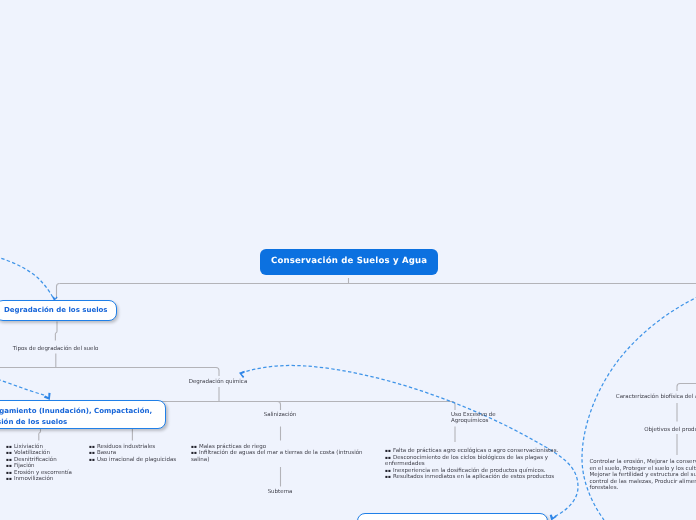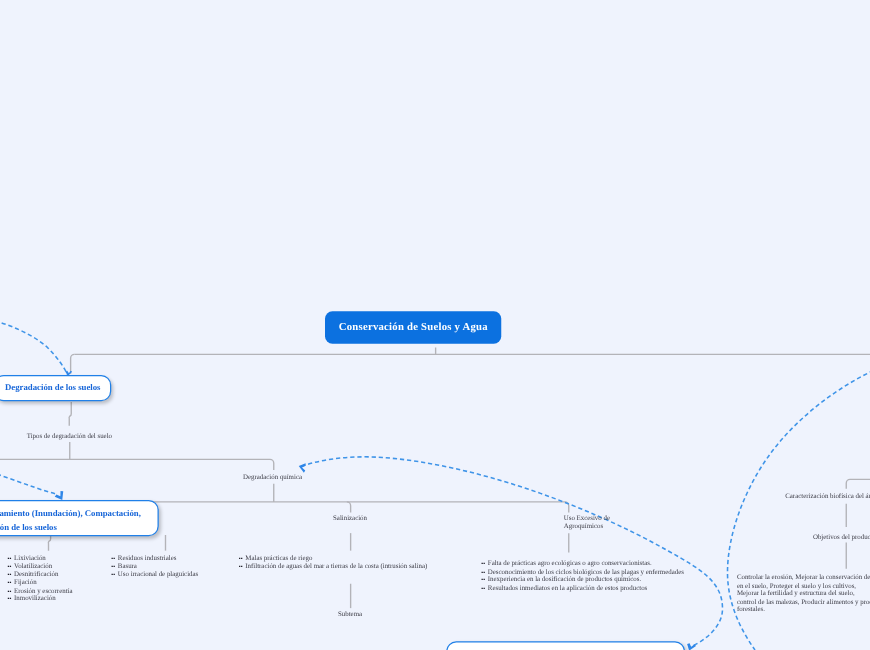--- a/index.html
+++ b/index.html
@@ -1,19 +1,19 @@
 <!DOCTYPE html>
 <html><head>
 <meta charset="utf-8">
 <style>
   html,body{margin:0;padding:0;}
   body{width:696px;height:520px;overflow:hidden;background:#eff3fd;
        font-family:"DejaVu Sans",sans-serif;
        -webkit-font-smoothing:antialiased;text-rendering:geometricPrecision;}
-  #canvas{position:relative;width:696px;height:520px;overflow:hidden;background:#eff3fd;font-family:Liberation Serif, serif;}
+  #canvas{position:relative;width:696px;height:520px;overflow:hidden;background:#eff3fd;}
   svg.lines{position:absolute;left:0;top:0;width:696px;height:520px;}
   .node{position:absolute;}
   .root-node{background:#0c71e0;color:#fff;font-weight:bold;font-size:8.55px;
       border-radius:6px;padding:0 11px;height:25.5px;line-height:25.5px;
       box-shadow:0 0 0 3px #eff3fd; white-space:nowrap;letter-spacing:.2px;}
   .bluebox{background:#fff;border:1.6px solid #2080e8;border-radius:8px;color:#1665d8;
       font-weight:bold;font-size:7px;line-height:1.5;
       box-shadow:1.5px 2px 3px rgba(0,0,0,.22); white-space:nowrap;}
   .plain{color:#3c3c46;font-size:5.5px;white-space:nowrap;}
   .listtext{color:#3c3c46;font-size:5.5px;line-height:6.6px;}

